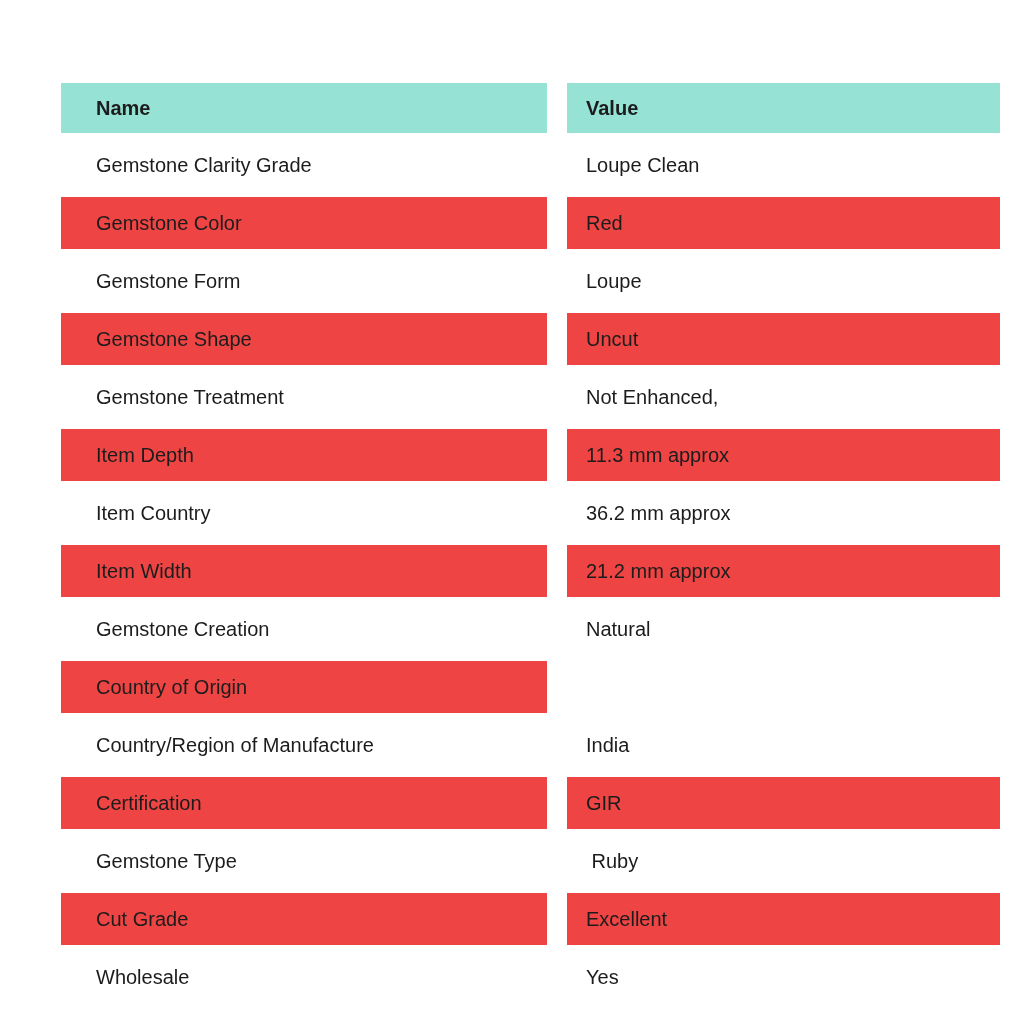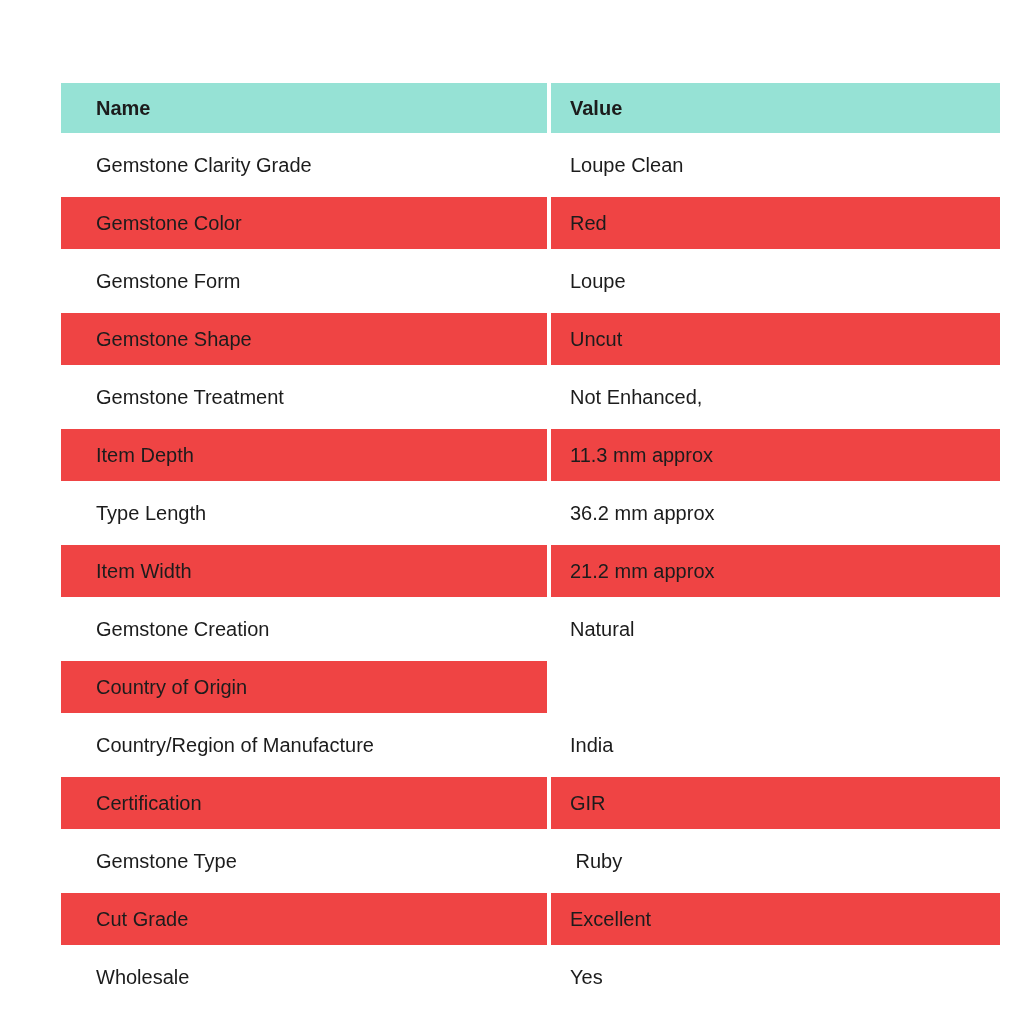--- a/index.html
+++ b/index.html
@@ -16,21 +16,21 @@
     overflow: hidden;
   }
   .specs-table {
     position: absolute;
     left: 37px;
     top: 83px;
     width: 963px;
   }
   .row {
     display: flex;
-    gap: 4px;              
+    gap: 20px;              
     height: 52px;
     margin-top: 6px;       
     padding-left: 24px;
   }
   .row.header {
     height: 50px;
     margin-top: 0;
   }
   .cell {
     display: flex;
@@ -85,21 +85,21 @@
   </div>
   <div class="row">
     <div class="cell name">Gemstone Treatment</div>
     <div class="cell value">Not Enhanced,</div>
   </div>
   <div class="row striped">
     <div class="cell name">Item Depth</div>
     <div class="cell value">11.3 mm approx</div>
   </div>
   <div class="row">
-    <div class="cell name">Type Length</div>
+    <div class="cell name">Item Country</div>
     <div class="cell value">36.2 mm approx</div>
   </div>
   <div class="row striped">
     <div class="cell name">Item Width</div>
     <div class="cell value">21.2 mm approx</div>
   </div>
   <div class="row">
     <div class="cell name">Gemstone Creation</div>
     <div class="cell value">Natural</div>
   </div>

